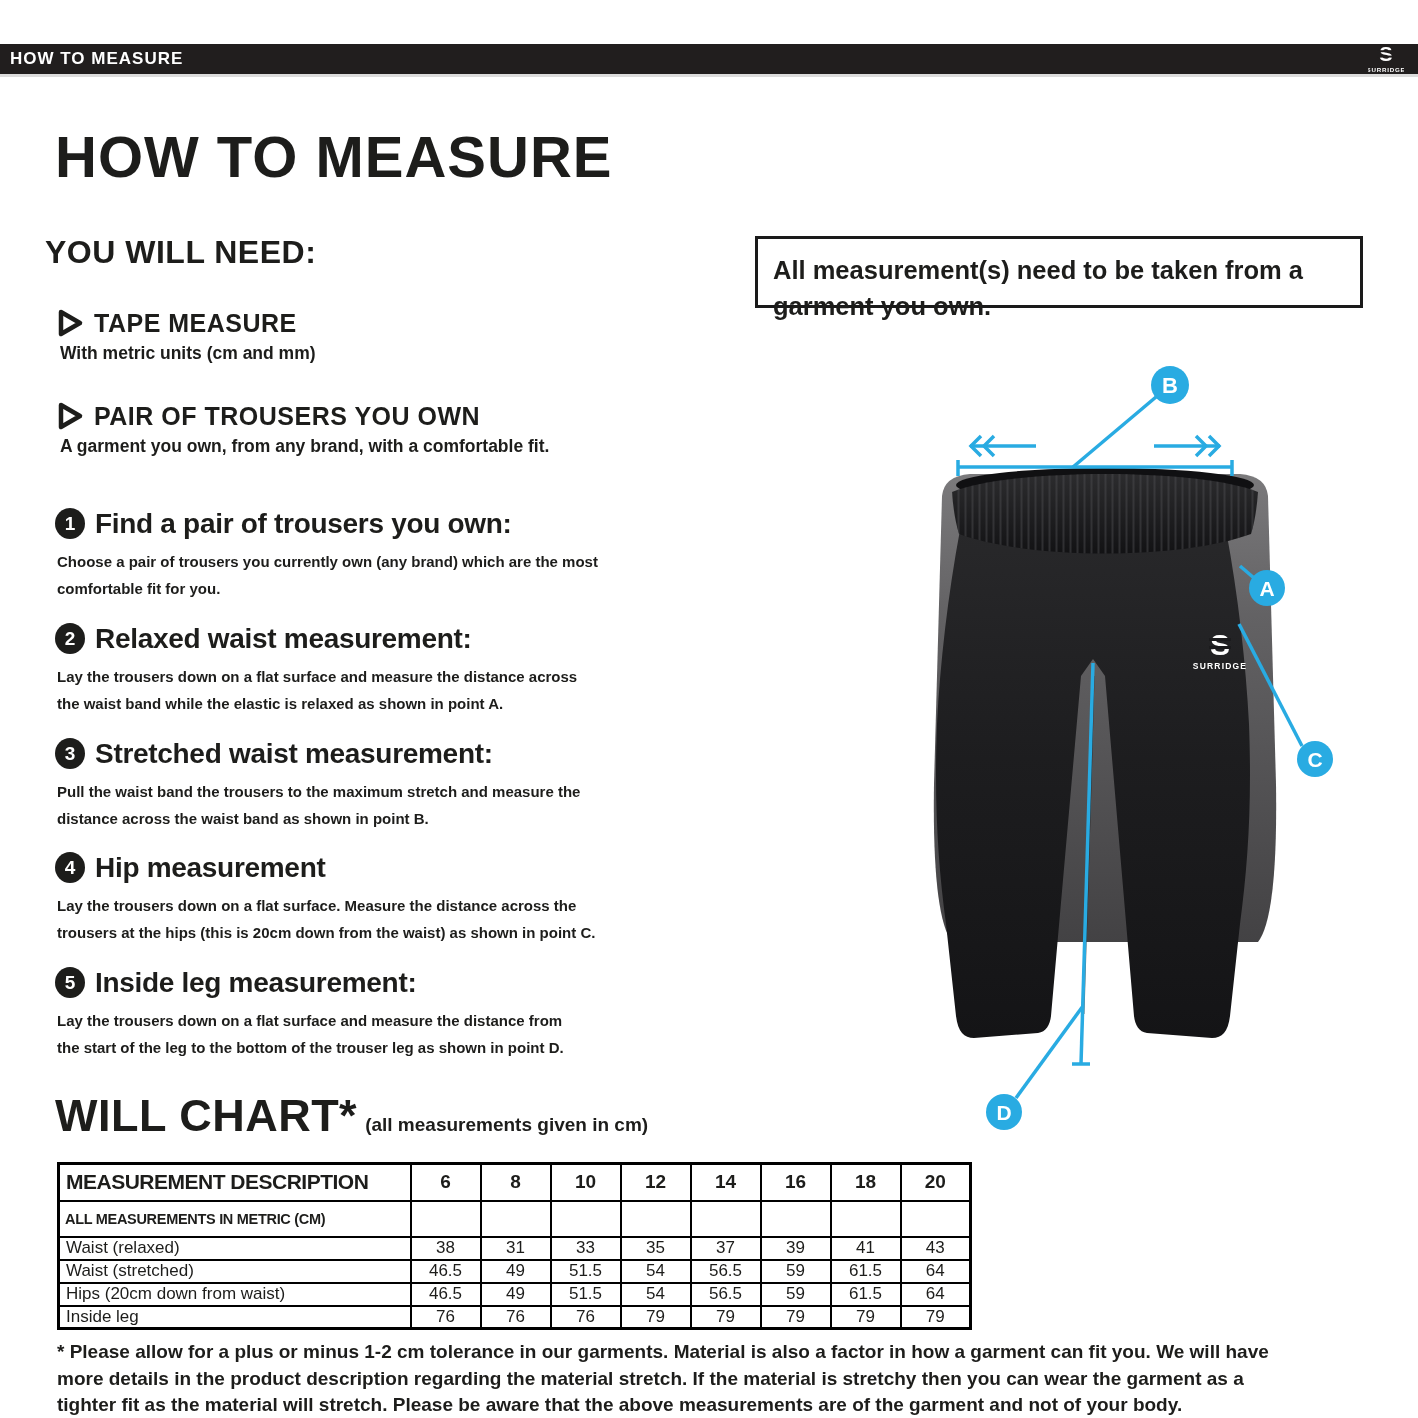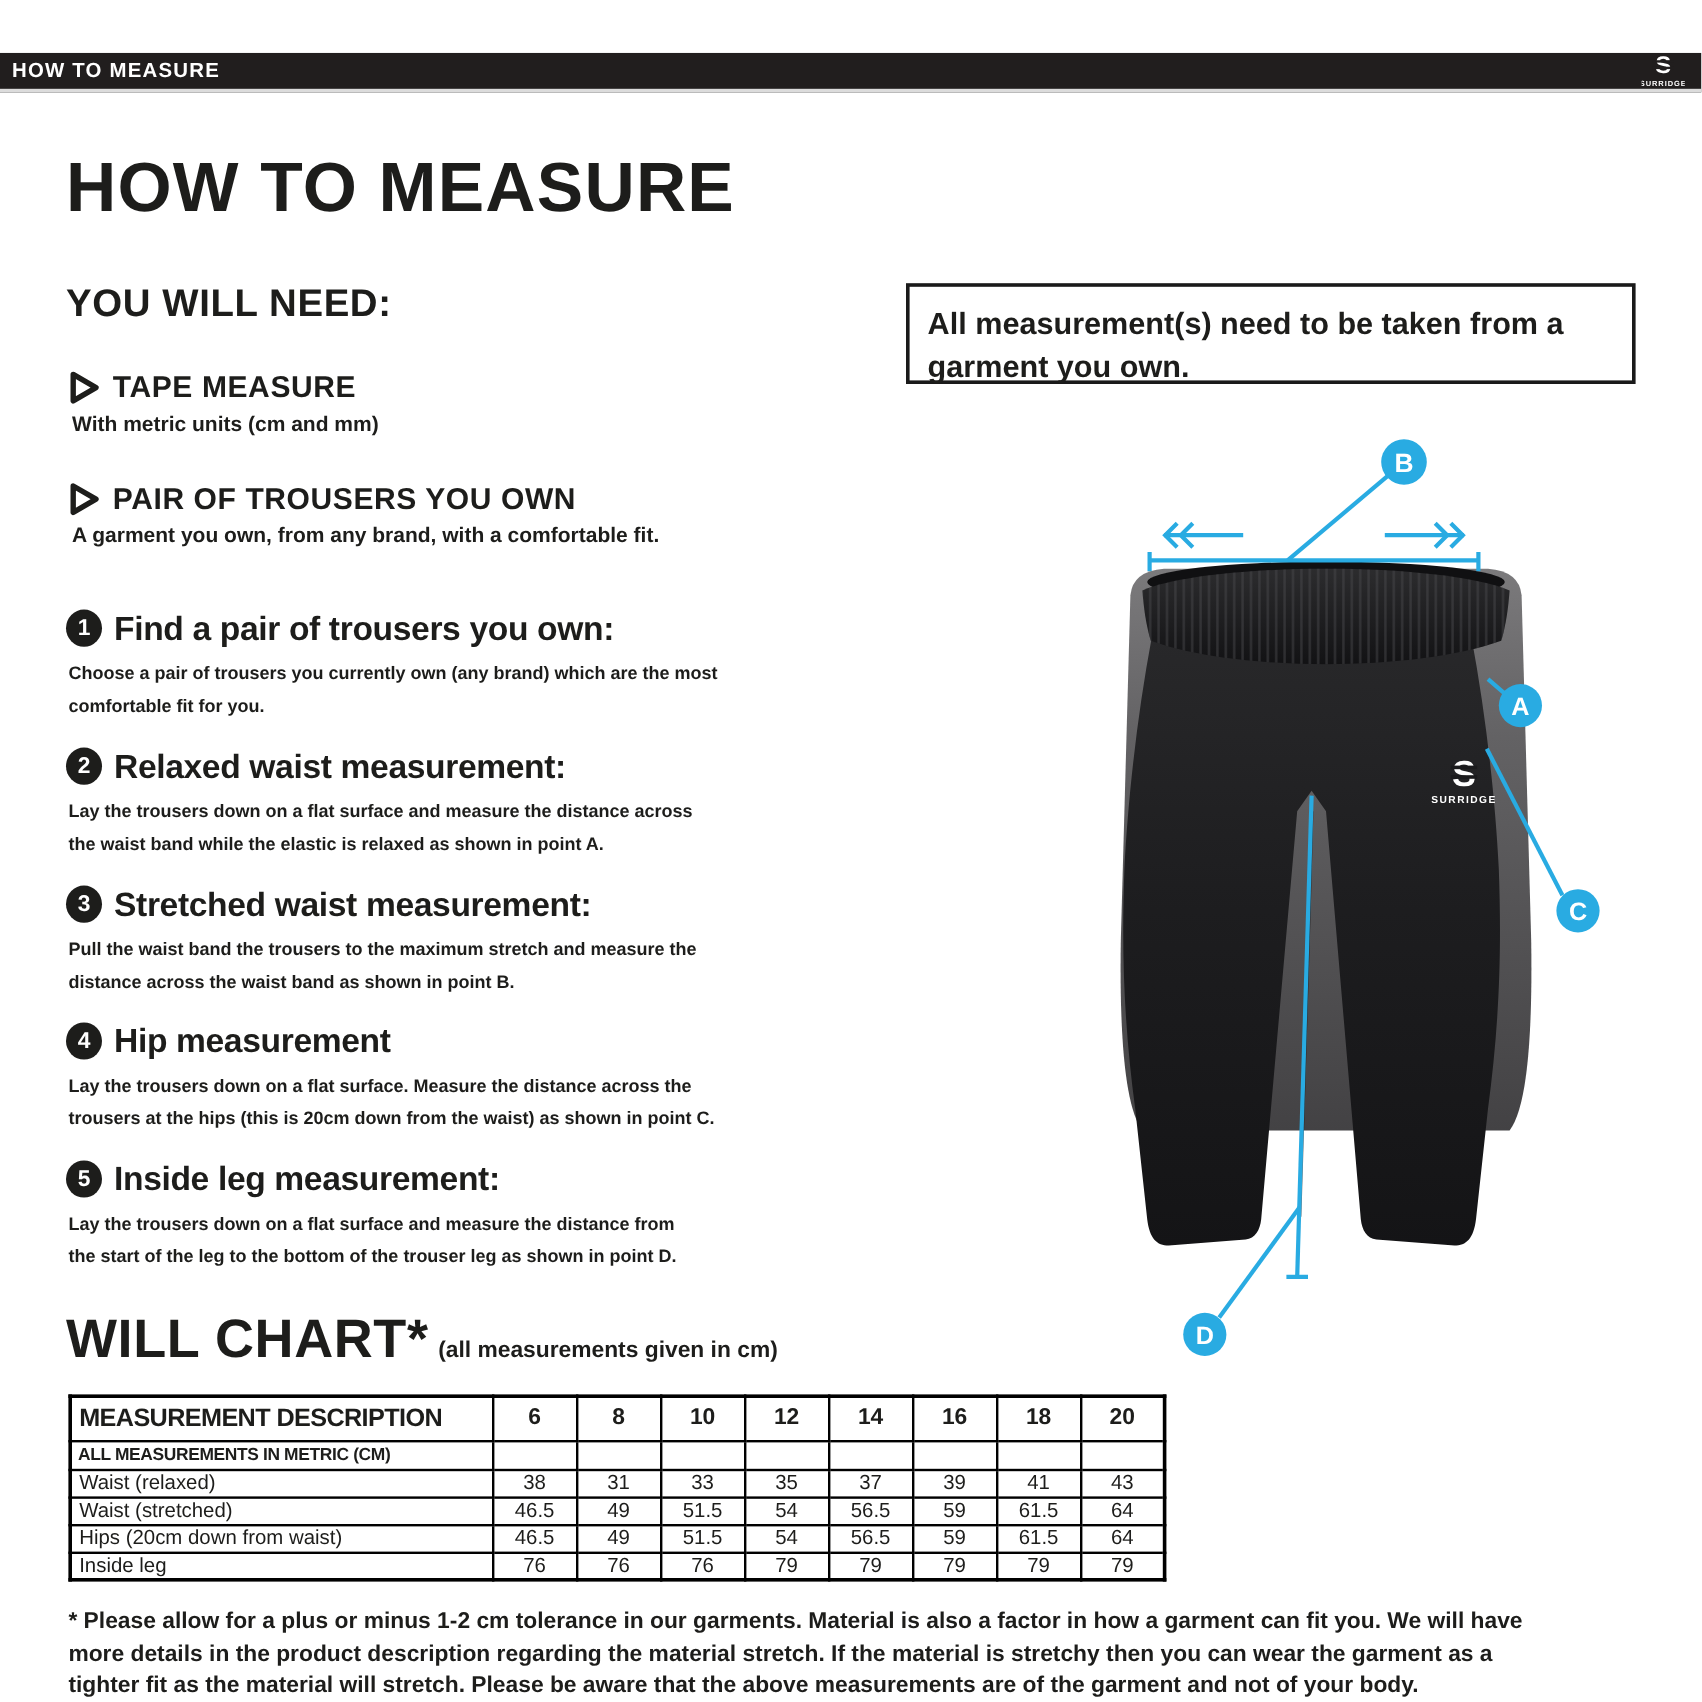--- a/index.html
+++ b/index.html
@@ -8,58 +8,58 @@
   #page { position:relative; width:1418px; height:1418px; background:#fff; overflow:hidden;margin-top:44px; }
 
   
   .topbar { position:absolute; left:0; top:0; width:1418px; height:33px; background:#211e1e;
             border-bottom:3px solid #dcdcdc; display:flex; align-items:center; justify-content:space-between; }
   .topbar-title { color:#fff; font-size:17px; font-weight:bold; letter-spacing:1px; padding-left:10px; }
   .topbar-logo { margin-right:14px; display:block; }
 
   
   .h1 { position:absolute; left:55px; top:84px; font-size:58px; font-weight:800; letter-spacing:1px; line-height:1; }
-  .h2 { position:absolute; left:55px; top:190px; font-size:32px; font-weight:800; letter-spacing:.5px; }
+  .h2 { position:absolute; left:45px; top:190px; font-size:32px; font-weight:800; letter-spacing:.5px; }
 
   
   .need-item { position:absolute; left:55px; }
   .need-head { display:flex; align-items:center; gap:9px; height:30px; }
   .need-title { font-size:25px; font-weight:800; letter-spacing:.5px; }
   .need-desc { margin-top:5px; margin-left:5px; font-size:17.5px; font-weight:700; white-space:nowrap; }
 
   
   .step { position:absolute; left:55px; }
   .step-head { display:flex; align-items:center; gap:10px; height:31px; }
   .step-badge { width:30px; height:31px; border-radius:50%; background:#1d1d1b; color:#fff;
                 display:flex; align-items:center; justify-content:center; font-size:19px; font-weight:bold; flex:0 0 auto; }
   .step-title { font-size:28px; font-weight:800; letter-spacing:-0.3px; white-space:nowrap; }
   .step-body { margin-top:9px; margin-left:2px; font-size:15px; font-weight:700; line-height:27px; }
   .step-body div { white-space:nowrap; }
 
   
-  .notice { position:absolute; left:755px; top:192px; width:608px; height:84px; border:3px solid #1a1a1a;
+  .notice { position:absolute; left:755px; top:192px; width:608px; height:72px; border:3px solid #1a1a1a;
             padding:13px 15px; font-size:25.5px; font-weight:800; line-height:36px; }
   .notice div { white-space:nowrap; }
 
   
   .diagram { position:absolute; left:850px; top:320px; width:568px; height:790px; }
 
   
   .size-chart-head { position:absolute; left:55px; top:1046px; }
   .size-chart-title { font-size:45px; font-weight:800; letter-spacing:.5px; }
   .size-chart-note { font-size:19px; font-weight:800; margin-left:8px; }
   table.size-chart { position:absolute; left:57px; top:1118px; width:855px; border-collapse:collapse;
                      table-layout:fixed; border:3px solid #000; }
   table.size-chart th, table.size-chart td { border:2px solid #000; overflow:hidden; }
   .col-desc { width:352px; }
   .col-size { width:70px; }
   tr.head th { height:37px; font-size:21px; }
   tr.head th.col-desc { text-align:left; padding:0 6px; letter-spacing:-0.5px; }
   tr.head th.col-size { font-size:19px; text-align:center; }
-  tr.metric td { height:24px; font-size:14.5px; font-weight:bold; text-align:left; padding:0 5px; letter-spacing:-0.3px; }
+  tr.metric td { height:36px; font-size:14.5px; font-weight:bold; text-align:left; padding:0 5px; letter-spacing:-0.3px; }
   tr.data td { height:23px; font-size:17px; font-weight:normal; text-align:center; }
   tr.data td.lbl { text-align:left; padding:0 6px; }
 
   
   .footnote { position:absolute; left:57px; top:1295px; font-size:19px; font-weight:700; line-height:26.5px; }
   .footnote div { white-space:nowrap; }
 </style>
 </head>
 <body>
 

